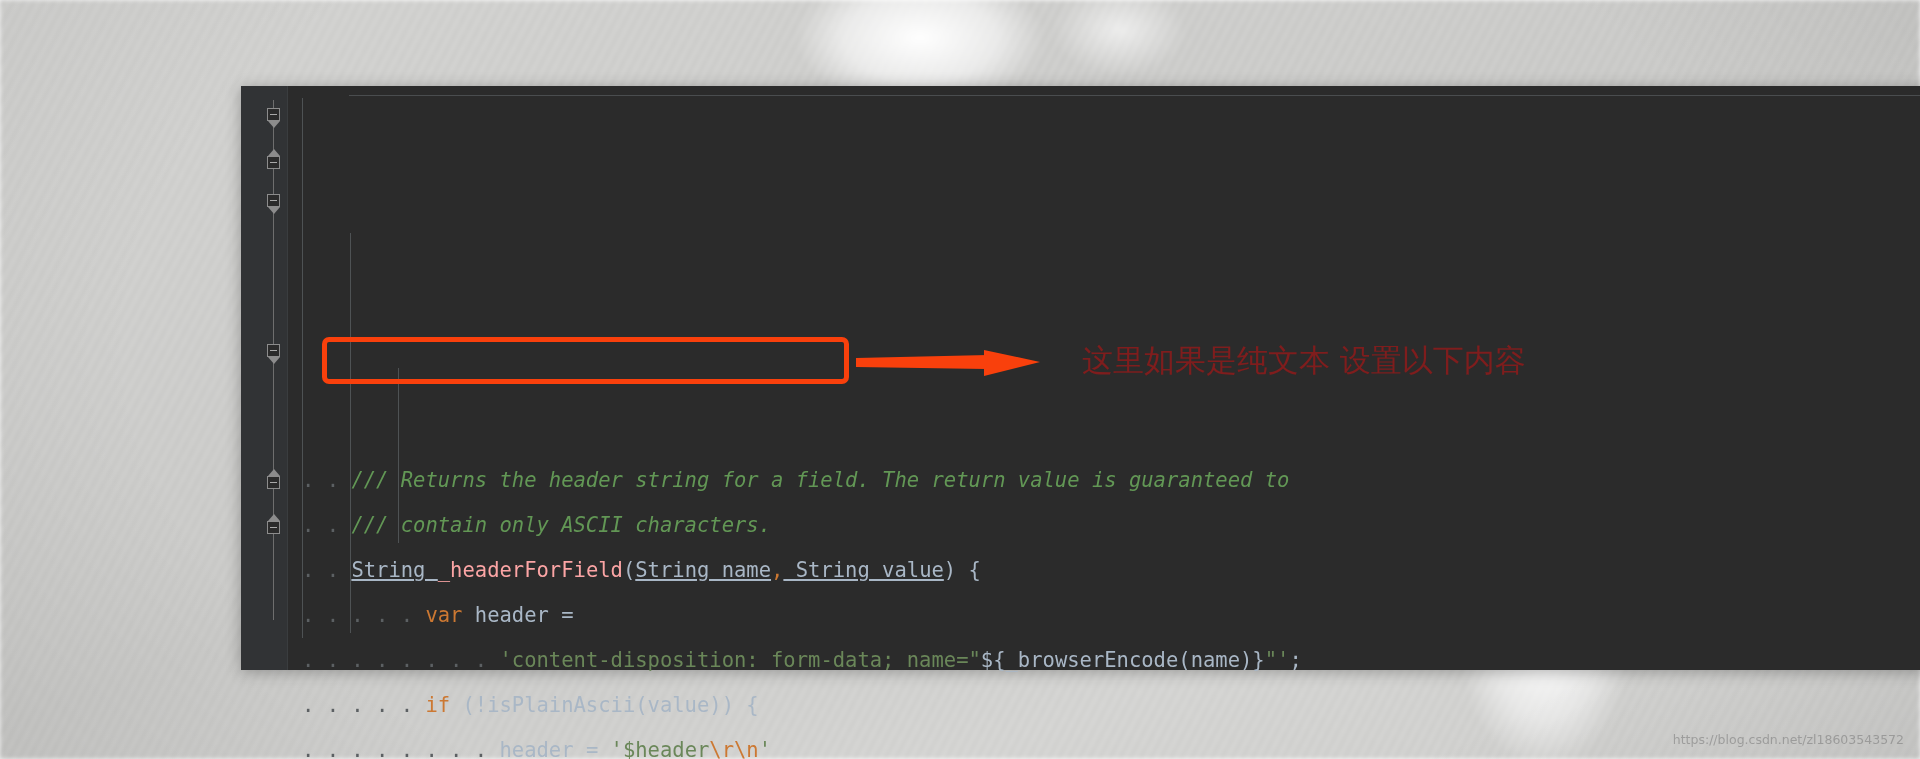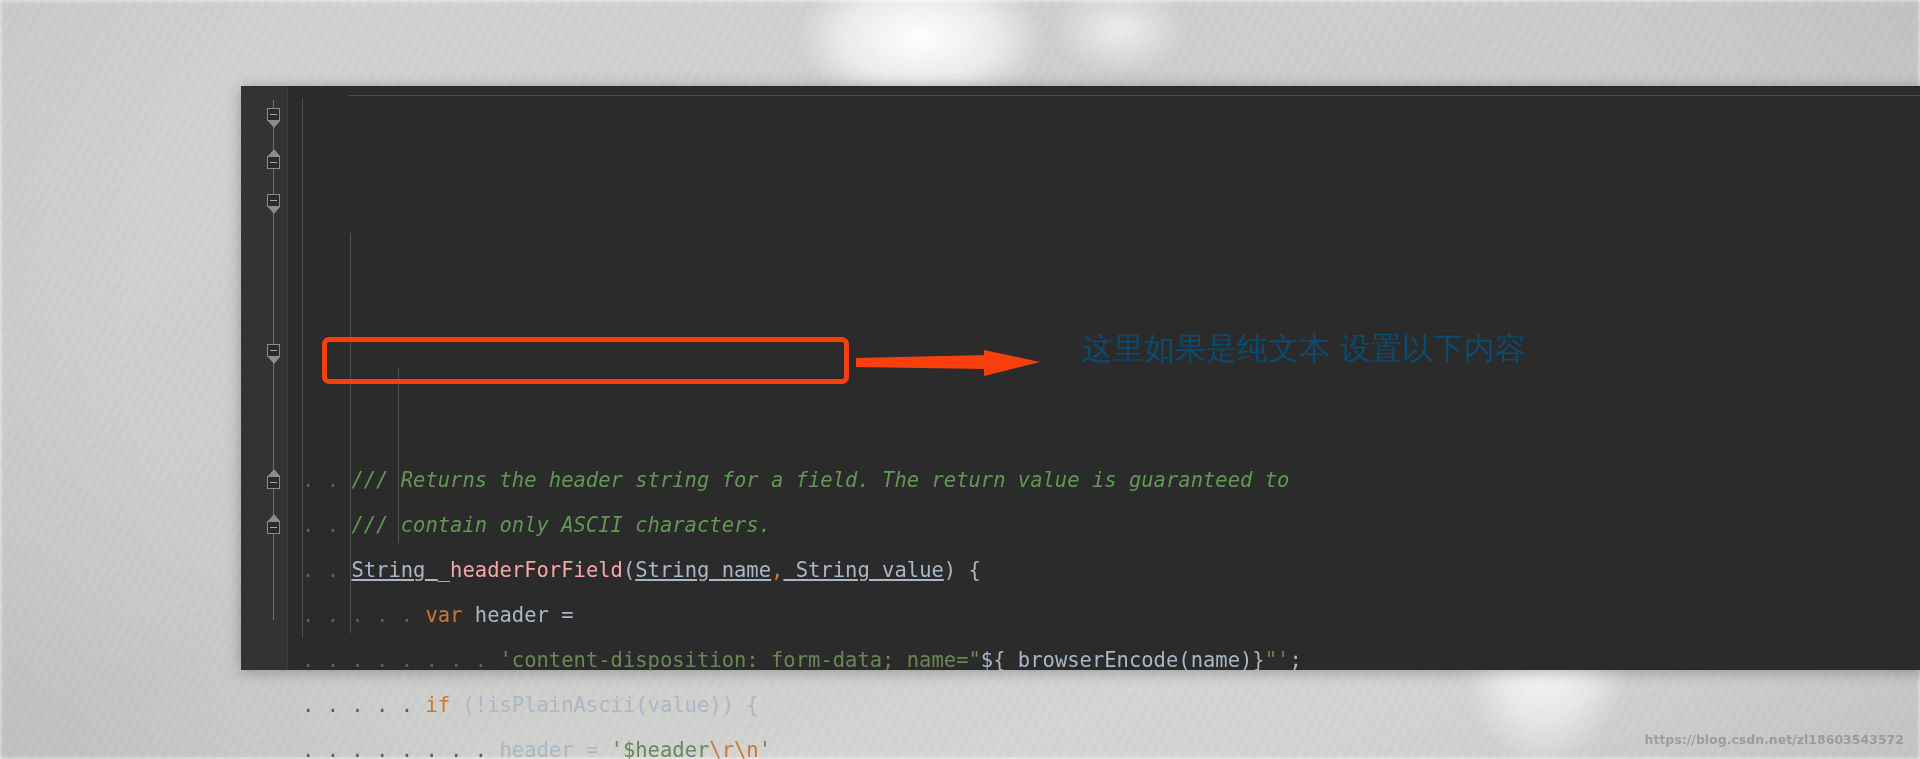--- a/index.html
+++ b/index.html
@@ -102,31 +102,30 @@
   
   #annot-box {
     position:absolute; left:322px; top:337px; width:527px; height:47px;
     border:5px solid #f9400c; border-radius:7px;
     pointer-events:none;
   }
   #arrow {
     position:absolute; left:856px; top:345px; width:185px; height:34px;
   }
   #annot-text {
-    position:absolute; left:1082px; top:326px;
-    color:#0c4a6e; font-size:31px; line-height:44px;
+    position:absolute; left:1082px; top:338px;
+    color:#7f1d1d; font-size:31px; line-height:44px;
     font-family:"DejaVu Sans", sans-serif; white-space:pre;
   }
 
   
   #watermark {
     position:absolute; right:16px; bottom:12px;
     color:rgba(120,120,120,0.55); font-size:12.5px;
     font-family:"DejaVu Sans", sans-serif;
-    font-weight:bold;
   }
 </style>
 </head>
 <body>
 
 <div id="bg"></div>
 <div id="bg-vign"></div>
 
 <div id="editor">
 

